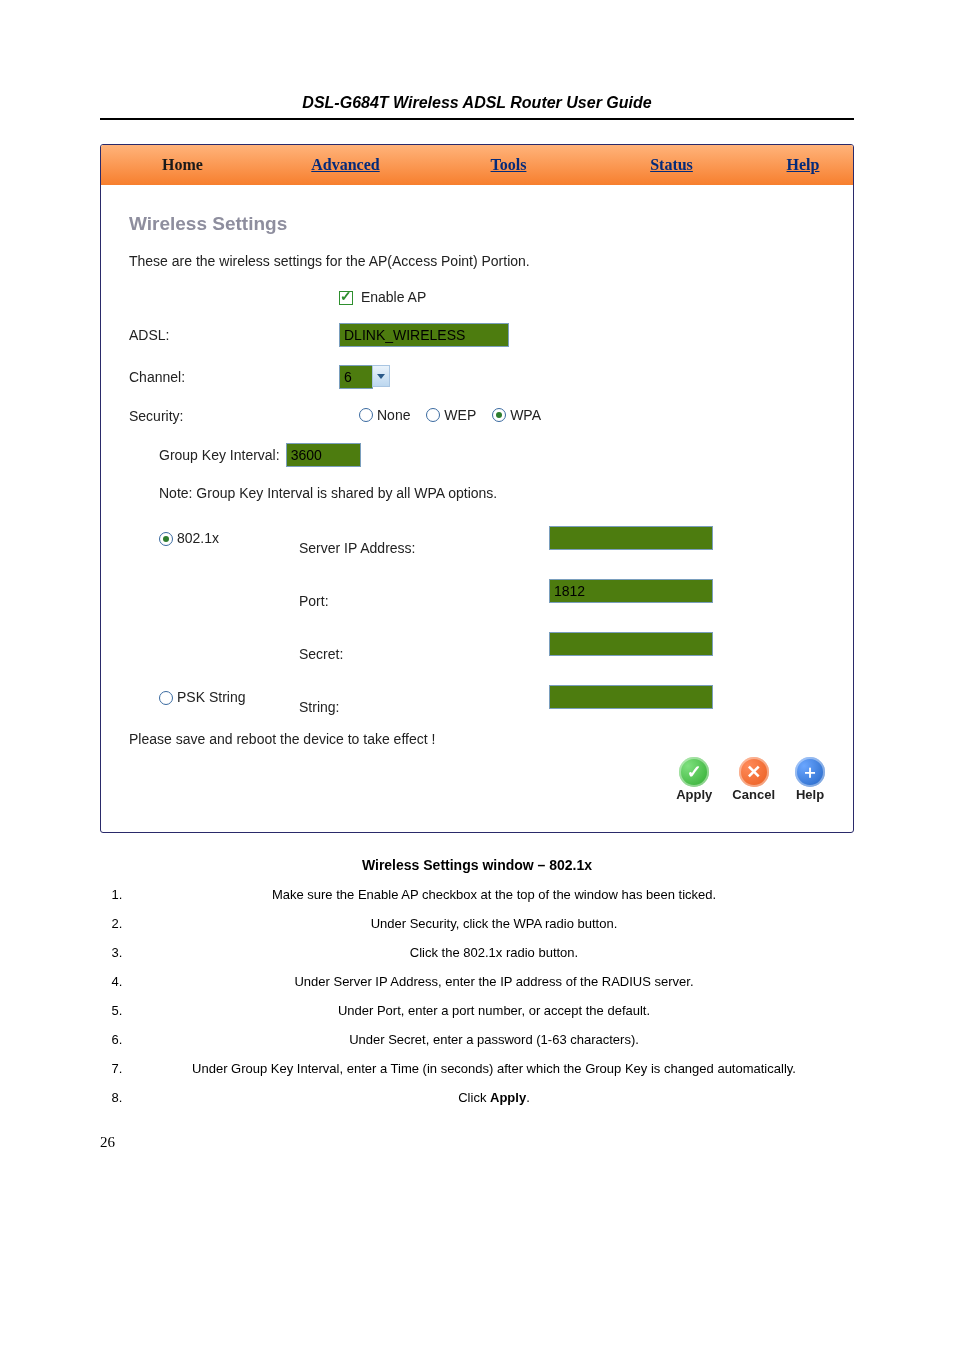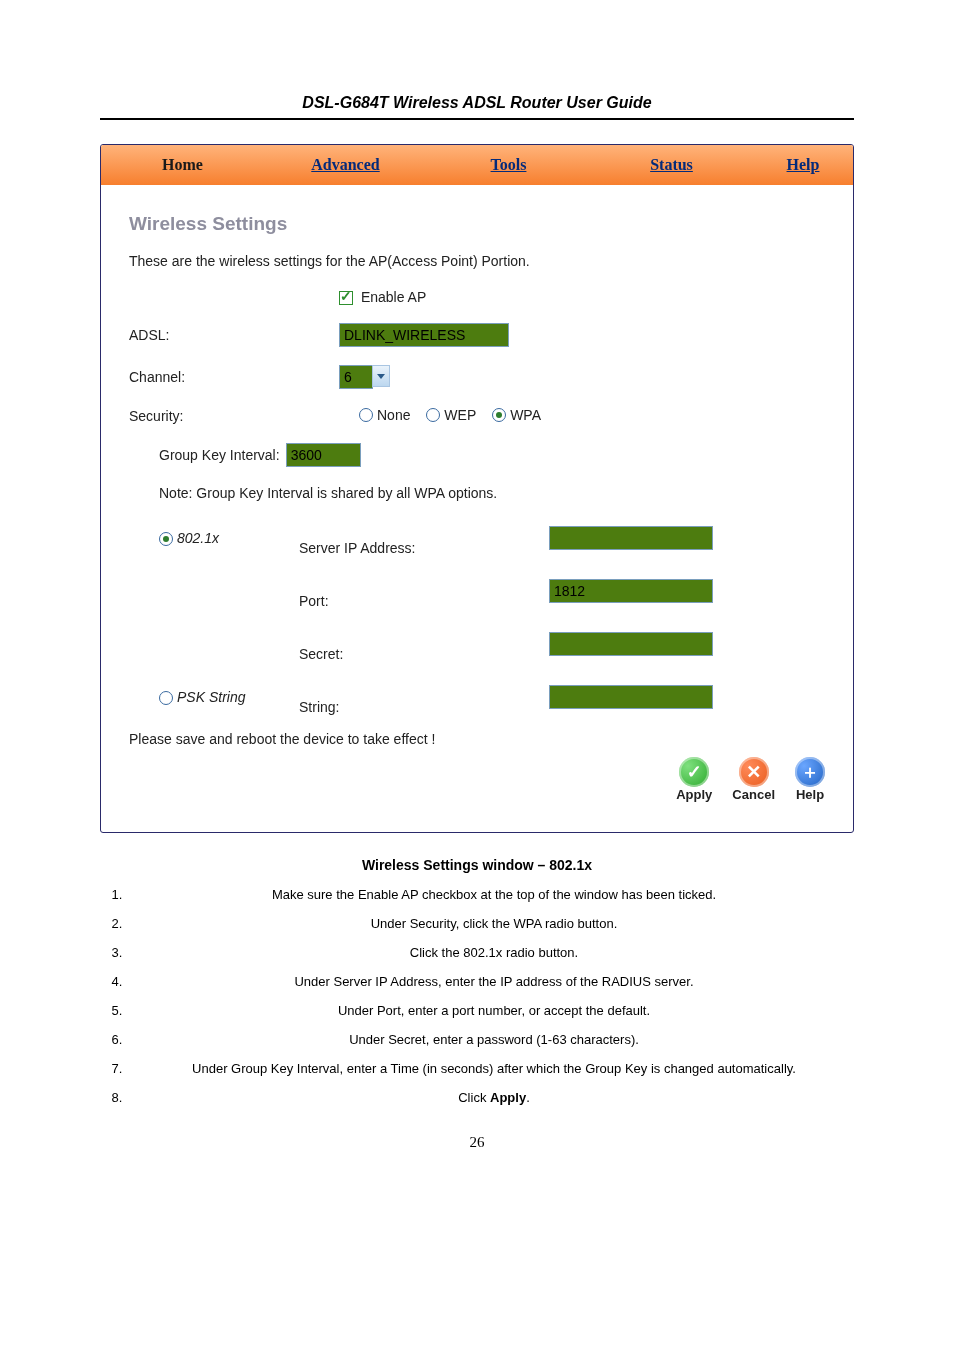--- a/index.html
+++ b/index.html
@@ -37,38 +37,38 @@
   .dropbtn svg { width: 10px; height: 10px; }
 
   .radio-dot { width: 14px; height: 14px; border-radius: 50%; border: 1px solid #3a6aa0; display: inline-block; vertical-align: middle; margin-right: 4px; position: relative; background: #fff; }
   .radio-dot.sel::after { content: ""; position: absolute; left: 3px; top: 3px; width: 6px; height: 6px; border-radius: 50%; background: #2e7d2e; }
 
   .radgroup span.opt { margin-right: 12px; display: inline-flex; align-items: center; }
 
   .note { margin: 6px 0 18px 0; }
 
   .grid3 { display: flex; align-items: center; margin-bottom: 16px; }
-  .grid3 .c1 { width: 170px; padding-left: 30px; font-style: italic; }
+  .grid3 .c1 { width: 170px; padding-left: 30px; }
   .grid3 .c2 { width: 250px; margin-top: 21px; }
   .grid3 .c3 { }
 
   .actions { display: flex; justify-content: flex-end; gap: 20px; padding-top: 10px; }
   .actbtn { display: flex; flex-direction: column; align-items: center; font-family: Arial, Helvetica, sans-serif; font-size: 13px; font-weight: bold; cursor: pointer; }
   .actbtn .ico { width: 30px; height: 30px; border-radius: 50%; display: flex; align-items: center; justify-content: center; color: #fff; font-size: 18px; font-weight: bold; box-shadow: inset 0 0 0 2px rgba(255,255,255,0.4); }
   .ico.apply { background: radial-gradient(circle at 30% 30%, #7fe07f, #2aa82a); }
   .ico.cancel { background: radial-gradient(circle at 30% 30%, #ff8a5a, #e85a1a); }
   .ico.help  { background: radial-gradient(circle at 30% 30%, #6aa6ff, #1e60c0); }
 
   .caption { text-align: center; font-family: Arial, Helvetica, sans-serif; font-weight: bold; font-size: 14px; margin: 24px 0 14px 0; }
 
   ol.steps { font-family: Liberation Sans, sans-serif; font-size: 13px; list-style: decimal; padding-left: 26px; text-align: center; }
   ol.steps li { margin-bottom: 12px; line-height: 1.3; padding-left: 8px; }
   ol.steps li b { font-weight: bold; }
 
-  .page-num { text-align: center; font-family: "Times New Roman", serif; font-size: 15px; margin-top: 28px; }
+  .page-num { font-family: "Times New Roman", serif; font-size: 15px; margin-top: 28px; }
 </style>
 </head>
 <body>
 
 <div class="header-title">DSL-G684T Wireless ADSL Router User Guide</div>
 <hr class="header-rule">
 
 <div class="panel">
   <div class="tabbar">
     <div class="tab active">Home</div>

